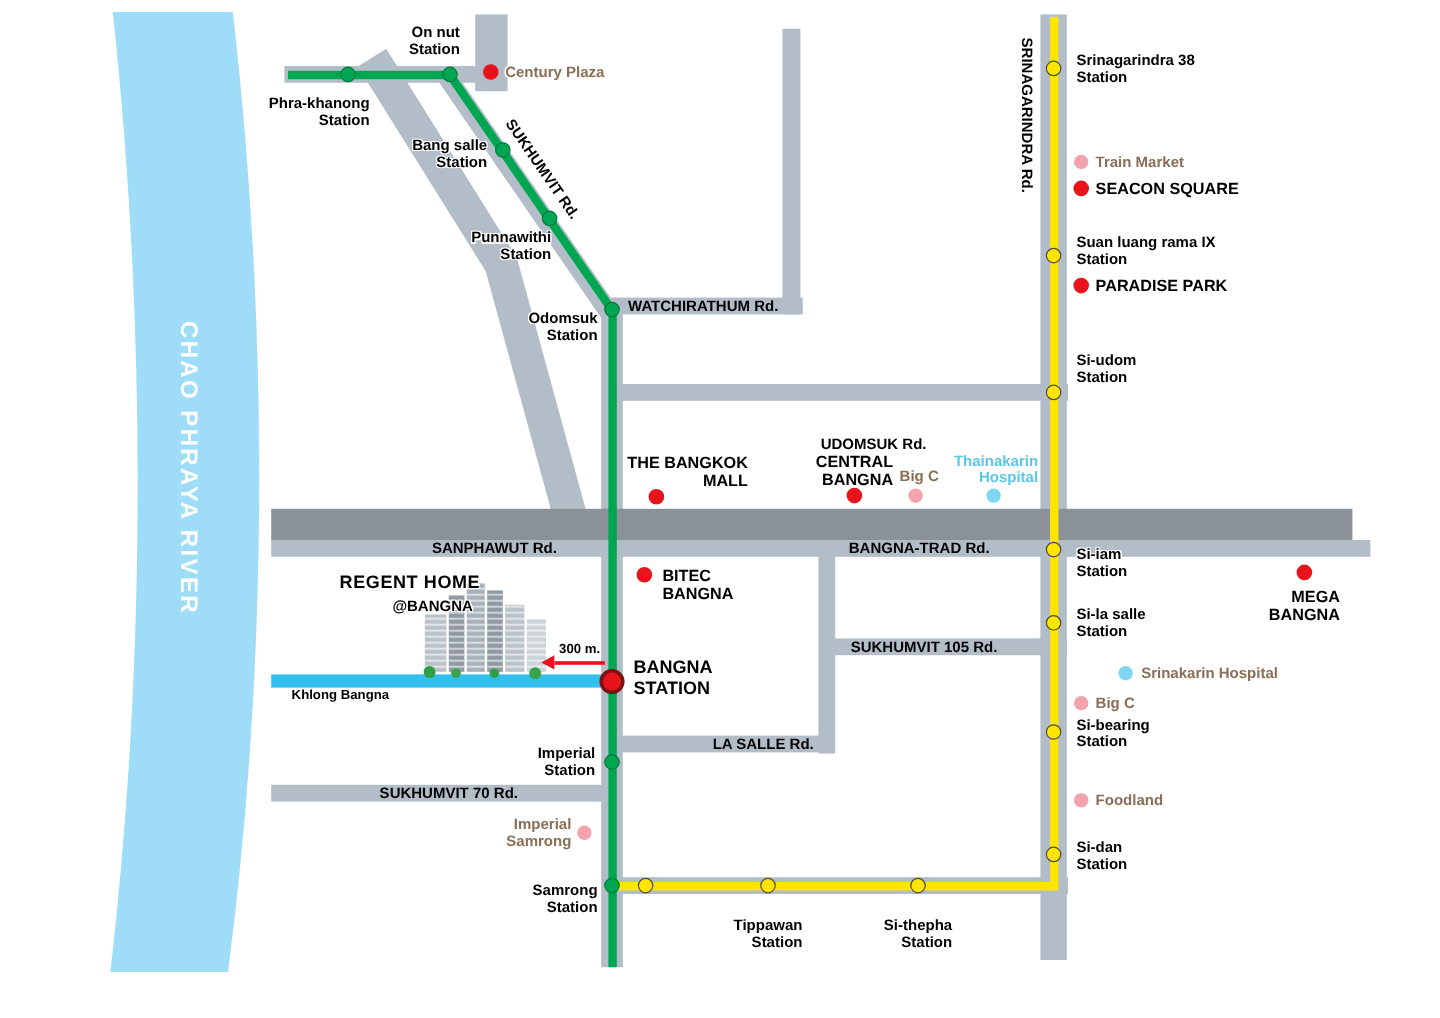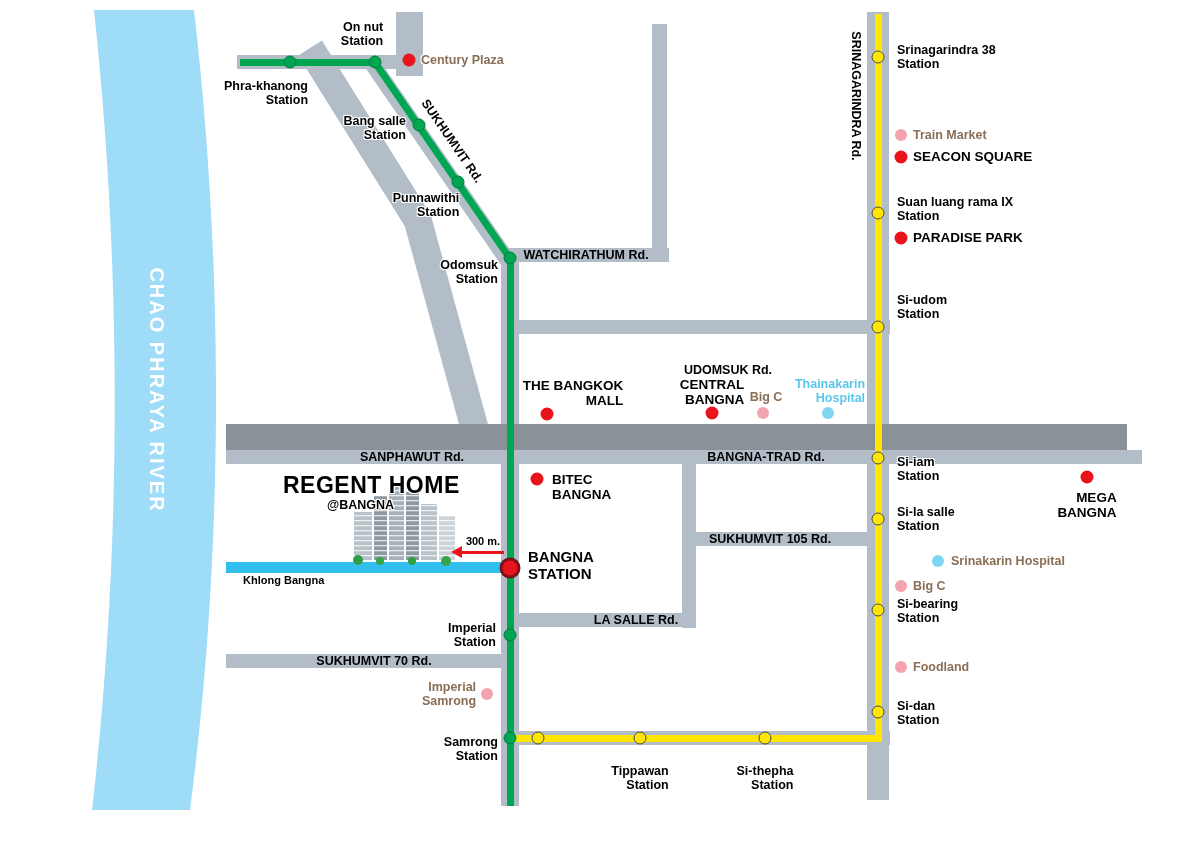--- a/index.html
+++ b/index.html
@@ -31,21 +31,21 @@
     transform:translate(-50%,-50%);
   }
   .sh { text-shadow:-1px -1px 0 #fff,1px -1px 0 #fff,-1px 1px 0 #fff,1px 1px 0 #fff;text-align:right; }
   .lbl.left  { transform:translate(0,-50%); text-align:left; }
   .lbl.right { transform:translate(-100%,-50%); text-align:right; }
   .lbl.brown { color:var(--brown-text,#8A6E55); }
   .lbl.blue  { color:var(--blue-text,#5BC6EA); }
   .lbl.white { color:#fff; text-shadow:none; }
   .lbl.f15 { font-size:15px; }
   .lbl.f135 { font-size:13.5px; }
-  .lbl.f17 { font-size:23px; letter-spacing:.5px; }
+  .lbl.f17 { font-size:15px; letter-spacing:.5px; }
   .lbl.f11 { font-size:11px; }
   .lbl.rot-suk { transform:translate(-50%,-50%) rotate(55.4deg); white-space:nowrap; }
   .lbl.vert { writing-mode:vertical-rl; white-space:nowrap; }
   .river-lbl {
     position:absolute; writing-mode:vertical-rl; transform:translate(-50%,-50%);
     color:#fff; font-weight:bold; font-size:20px; letter-spacing:2px; white-space:nowrap;
   }
   .arrow-line { position:absolute; background:var(--landmark-red,#E8131B); }
   .arrow-head { position:absolute; width:0; height:0;
     border-top:6px solid transparent; border-bottom:6px solid transparent;

